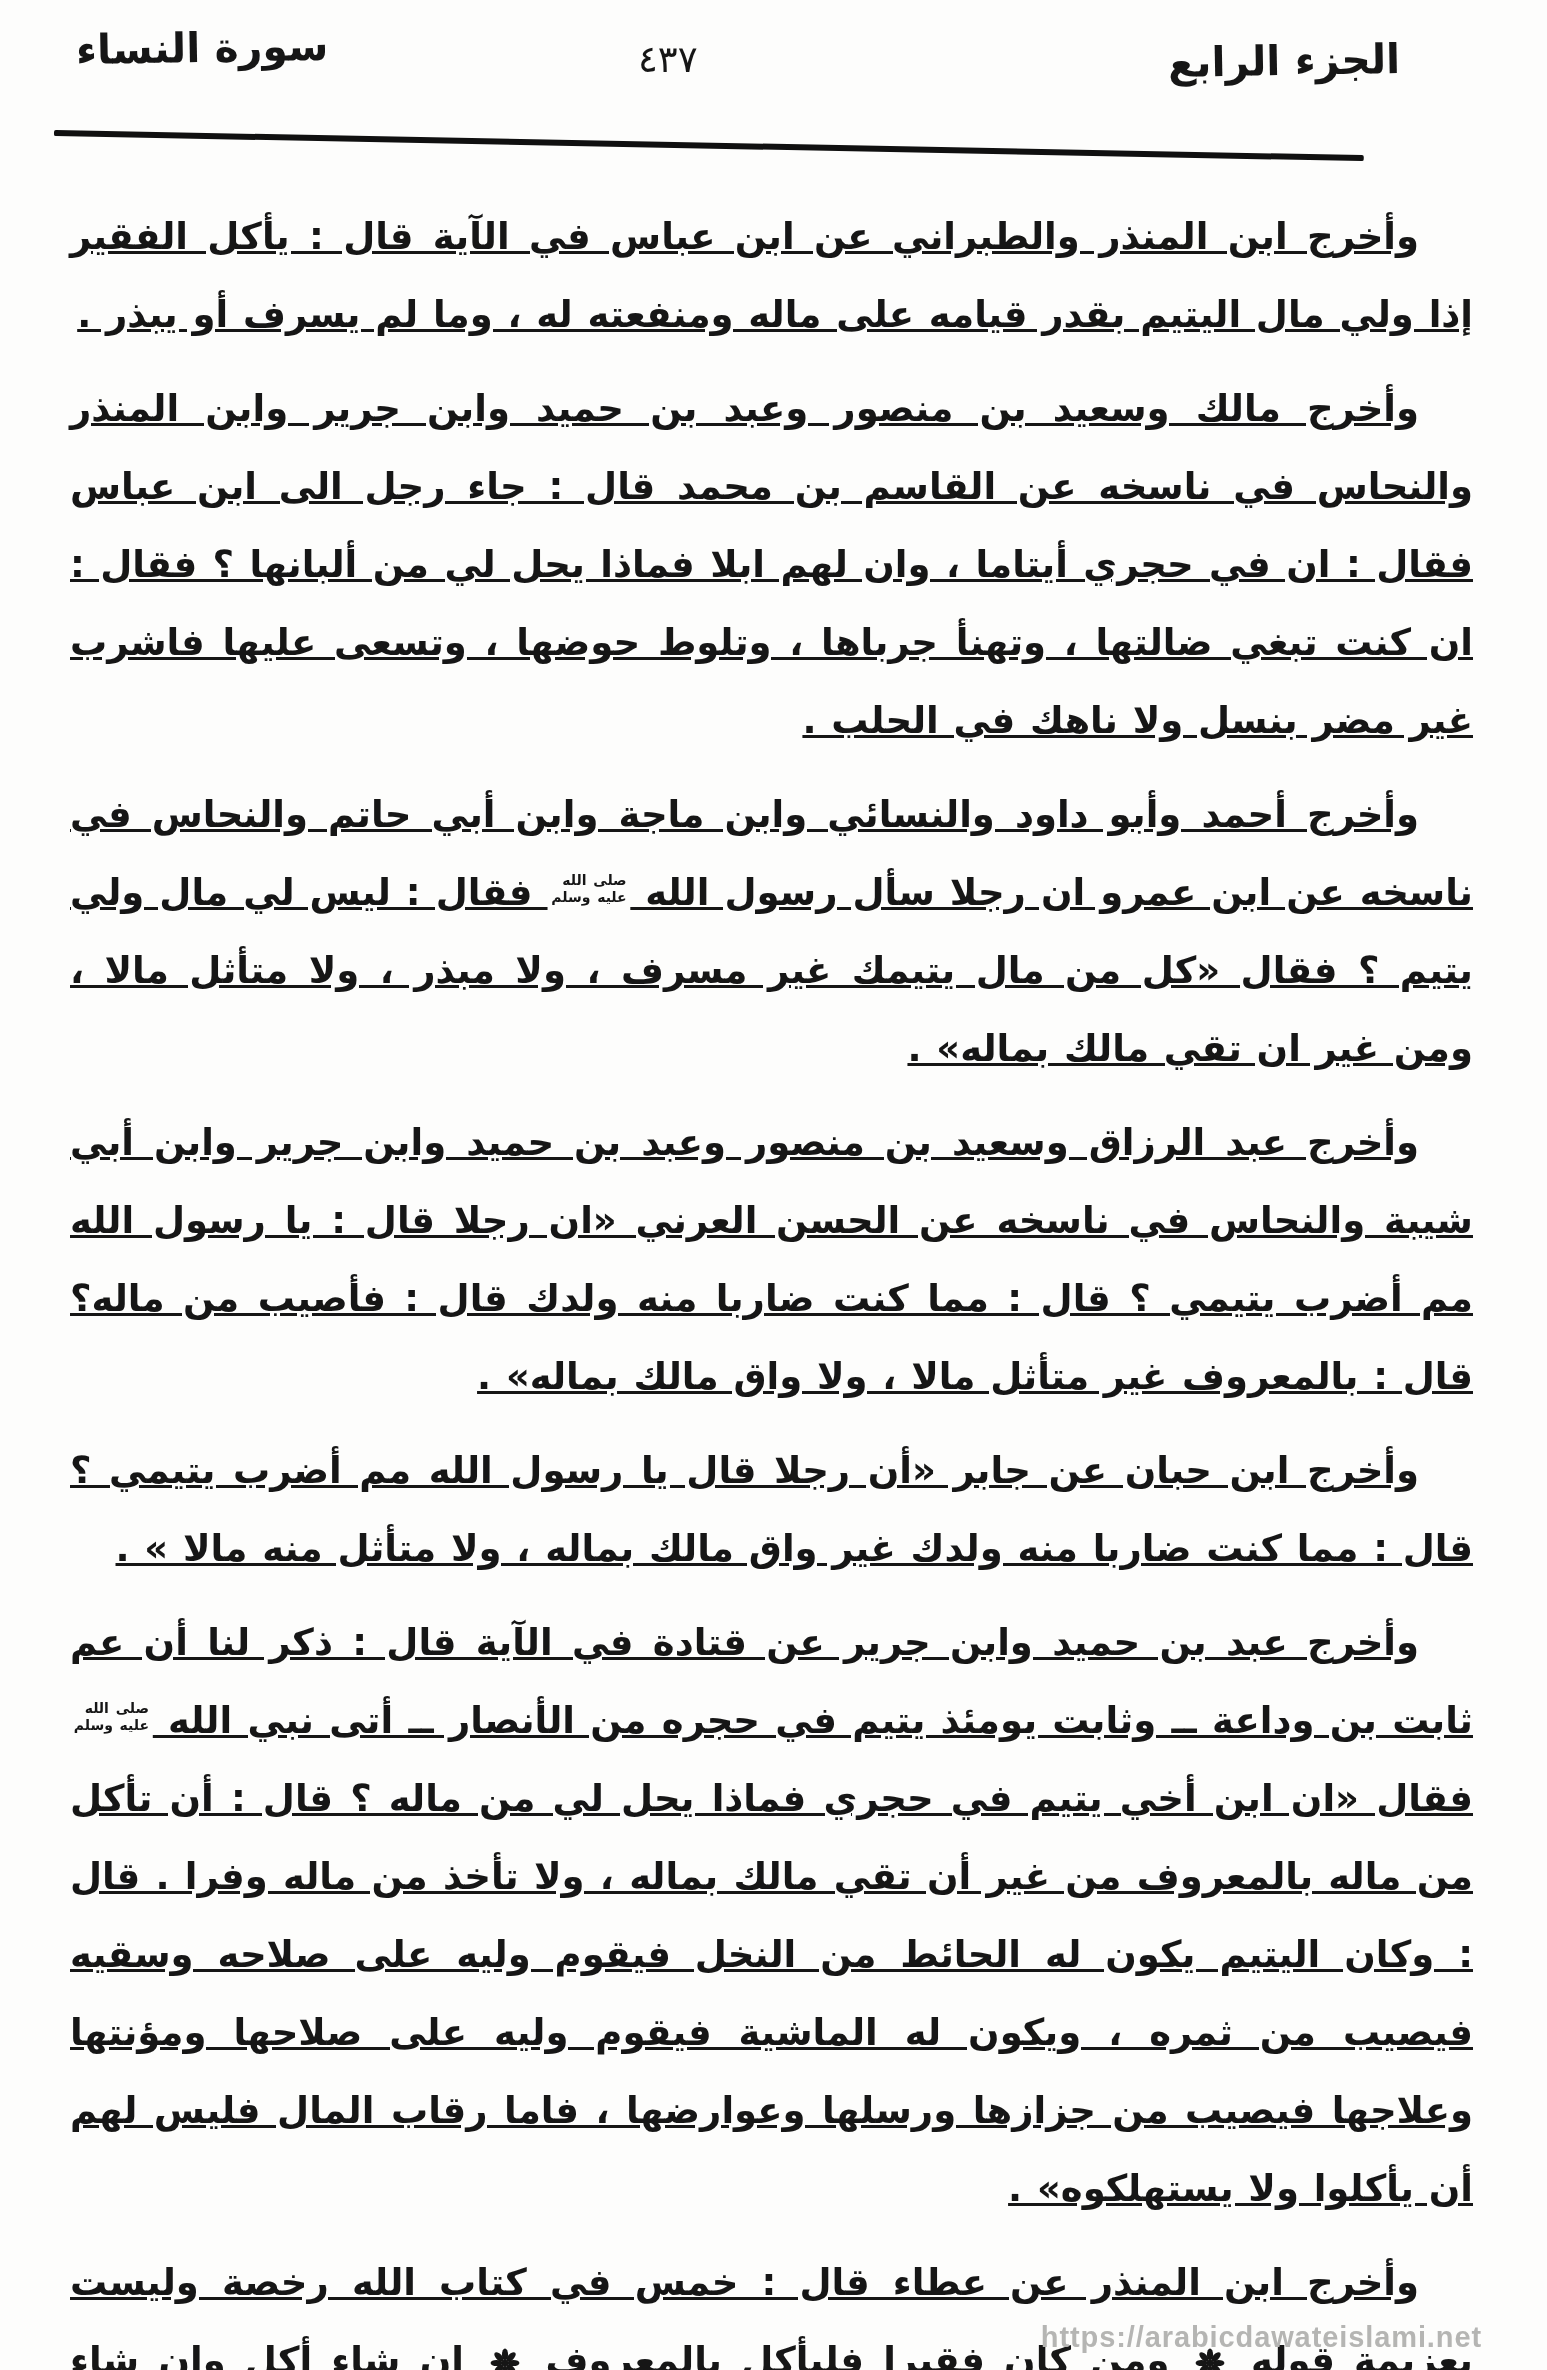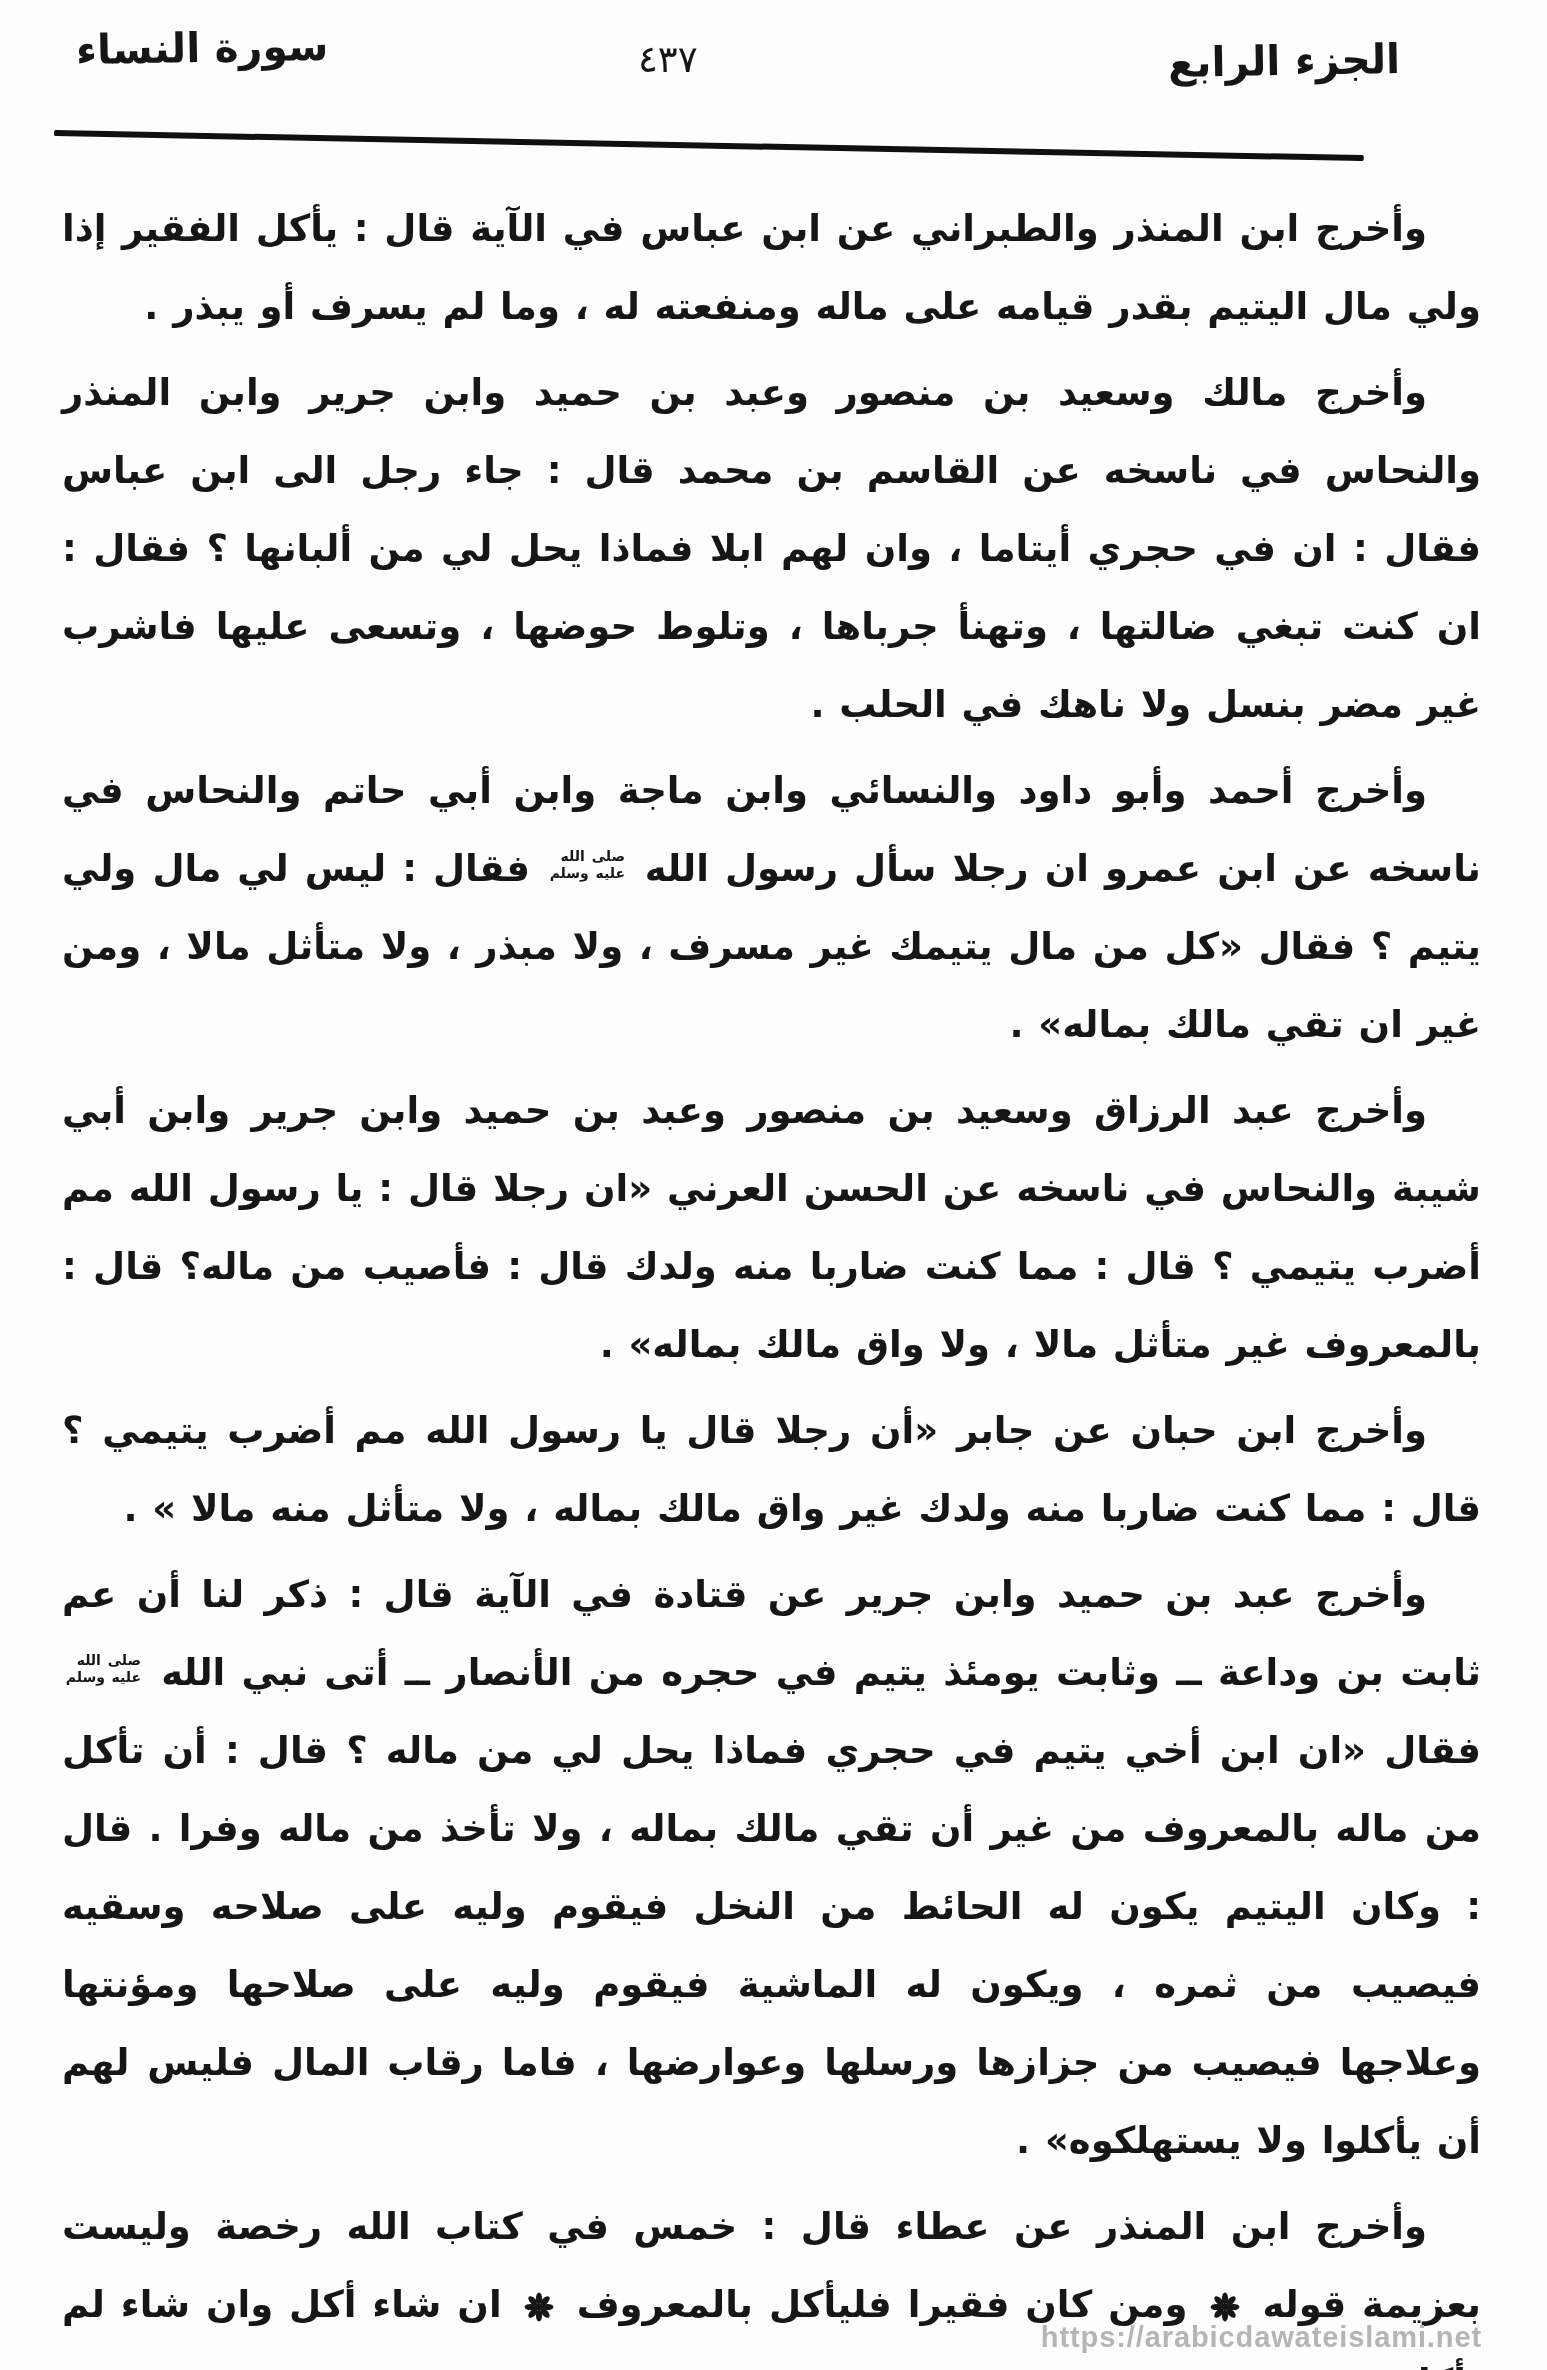--- a/index.html
+++ b/index.html
@@ -39,21 +39,21 @@
     position: absolute;
     top: 182px; right: 58px; left: 54px;
     direction: rtl;
     text-align: justify;
     font-size: 37px;
     font-weight: bold;
     line-height: 78px;
     letter-spacing: 0.2px;
     word-spacing: 1.9px;
   }
-  .para { text-indent: 54px; margin: 8px; }
+  .para { text-indent: 54px; margin: 16px; text-decoration: underline; }
   
   .saw {
     display: inline-flex; flex-direction: column; align-items: flex-start;
     vertical-align: middle; margin: 0 3.7px;
     font-size: 14px; line-height: 1.15; font-weight: bold;
     text-indent: 0; transform: translateY(-5.6px);
   }
   
   .rosette {
     display: inline-block; vertical-align: middle;

